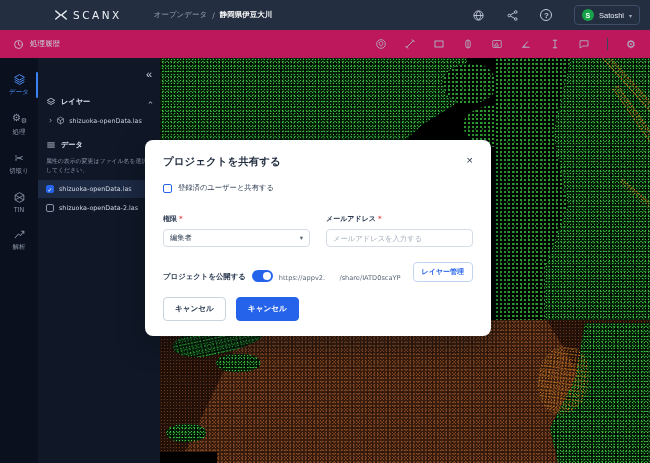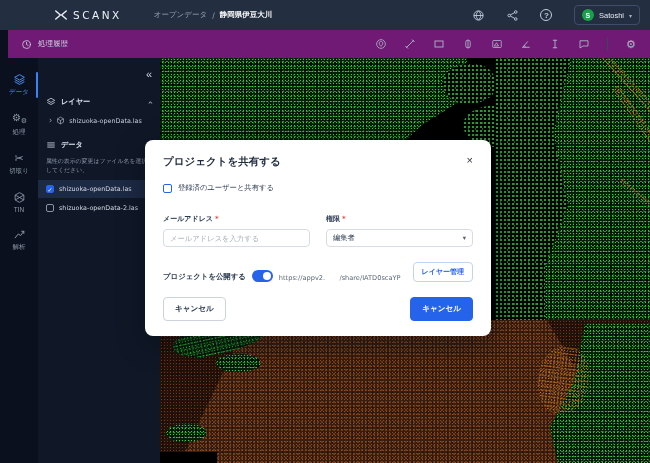--- a/index.html
+++ b/index.html
@@ -24,22 +24,22 @@
   .qicon { width:12px; height:12px; border:1.2px solid #c3ccda; border-radius:50%; color:#c3ccda;
     font-size:8px; font-weight:bold; display:flex; align-items:center; justify-content:center; }
   .user-chip { display:flex; align-items:center; gap:5px; border:1px solid #3e4e69; border-radius:4px;
     padding:3px 7px; cursor:pointer; background:none; }
   .avatar { width:12px; height:12px; border-radius:50%; background:#17a24a; color:#fff;
     font-size:7px; font-weight:bold; display:flex; align-items:center; justify-content:center; }
   .user-name { font-size:7.5px; color:#e6ebf3; }
   .chev-dn { font-size:6px; color:#9fb0c4; }
 
   
-  .subbar { position:absolute; top:30px; left:0; right:0; height:28px; background:#701a75;
-    display:flex; padding:0 13px; z-index:5;margin-left:8px; }
+  .subbar { position:absolute; top:30px; left:0; right:0; height:28px; background:#be185d;
+    display:flex; padding:0 13px; z-index:5; }
   .history { display:flex; align-items:center; gap:6px; color:#c7cfda; font-size:7.5px; background:none; border:none; cursor:pointer; }
   .history svg { width:11px; height:11px; }
   .tools { margin-left:auto; display:flex; align-items:center; gap:17px; }
   .tool { width:12px; height:12px; color:#aeb9c8; background:none; border:none; cursor:pointer;
     display:flex; align-items:center; justify-content:center; font-size:11px; }
   .tool svg { width:12px; height:12px; }
   .vsep { width:1px; height:12px; background:#39465c; }
 
   
   .rail { position:absolute; top:58px; left:0; bottom:0; width:38px; background:#0a101d;
@@ -133,21 +133,21 @@
   .pub-label { font-size:7.4px; font-weight:bold; color:#2b3a51; white-space:nowrap; }
   .toggle { position:relative; width:21px; height:12px; border-radius:7px; background:#2563eb;
     border:none; cursor:pointer; flex:0 0 auto; }
   .toggle .knob { position:absolute; top:2px; right:2px; width:8px; height:8px; border-radius:50%; background:#fff; }
   .url-wrap { flex:1; min-width:0; display:flex; align-items:center; font-size:6.6px; color:#5b6878; }
   .url-prefix { white-space:nowrap; }
   .url-gap { flex:1; }
   .url-suffix { white-space:nowrap; margin-right:6px; }
   .copy-btn { background:#fff; border:1px solid #c3d4f0; color:#2563eb; border-radius:4px;
     font-size:7px; font-weight:bold; padding:4px 8px; cursor:pointer; white-space:nowrap; font-family:inherit; }
-  .m-footer { display:flex; justify-content:space-between; gap:10px; margin-top:15px; }
+  .m-footer { display:flex; justify-content:flex-start; gap:10px; margin-top:15px; }
   .btn { border-radius:4px; font-size:7.6px; font-weight:bold; padding:6px 11px; cursor:pointer; font-family:inherit; }
   .btn-cancel { background:#fff; border:1px solid #cbd3dd; color:#2b3a51; }
   .btn-primary { background:#2563eb; border:1px solid #2563eb; color:#fff; }
 </style>
 </head>
 <body>
 
 <div class="app">
 
   <header class="header">
@@ -352,29 +352,29 @@
     <div class="m-head">
       <span class="m-title">プロジェクトを共有する</span>
       <button class="m-close">×</button>
     </div>
     <div class="m-cbrow">
       <span class="m-cb"></span>
       <span class="m-cblabel">登録済のユーザーと共有する</span>
     </div>
     <div class="m-fields">
       <div class="m-col">
-        <span class="m-label">メールアドレス</span><span class="m-label req">*</span>
-        <input class="m-input" type="text" placeholder="メールアドレスを入力する" style="">
-      </div>
-      <div class="m-col">
         <span class="m-label">権限</span><span class="m-label req">*</span>
         <div class="m-select">
           <span>編集者</span>
           <span class="chev">▾</span>
         </div>
+      </div>
+      <div class="m-col">
+        <span class="m-label">メールアドレス</span><span class="m-label req">*</span>
+        <input class="m-input" type="text" placeholder="メールアドレスを入力する" style="">
       </div>
     </div>
     <div class="m-publish">
       <span class="pub-label">プロジェクトを公開する</span>
       <button class="toggle">
           <span class="knob"></span>
         </button>
       <span class="url-wrap">
         <span class="url-prefix">https://appv2.</span>
         <span class="url-gap"></span>

